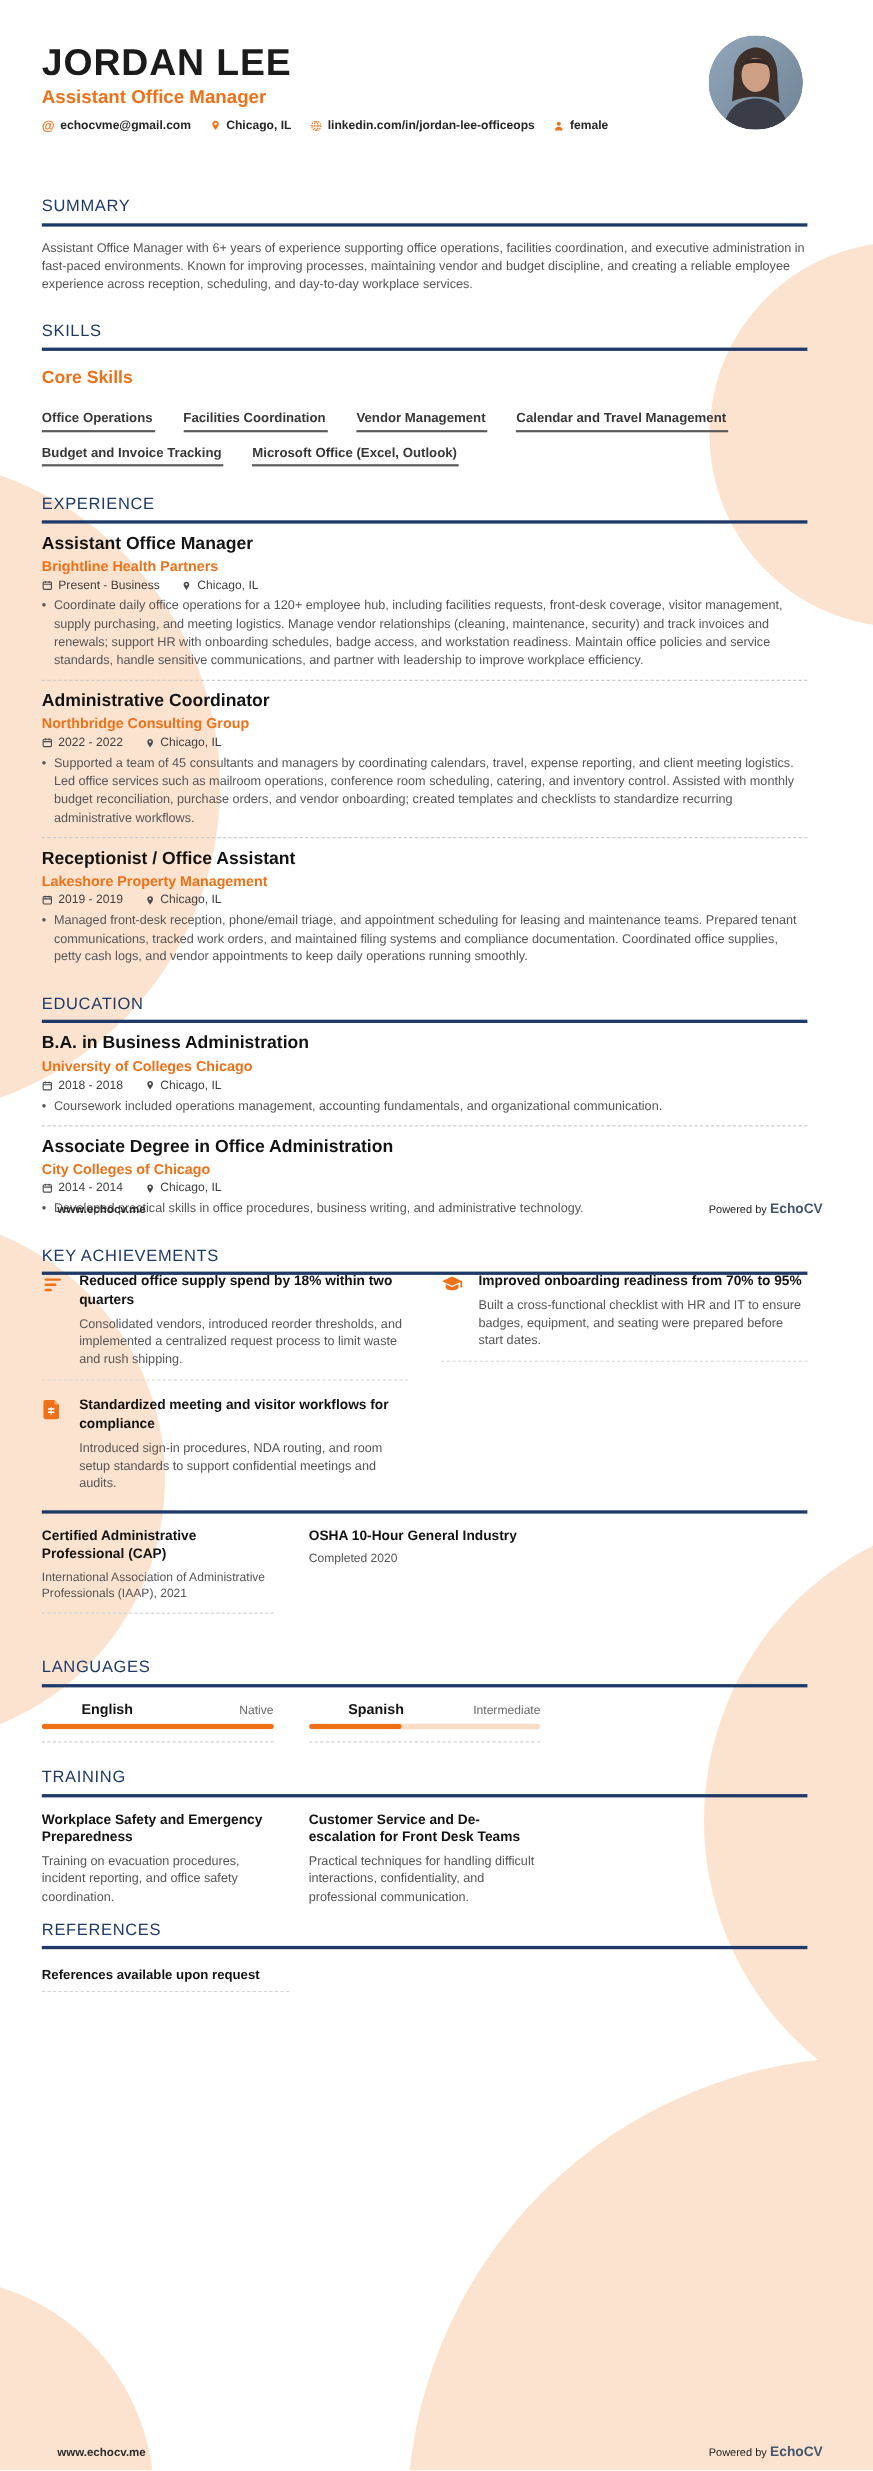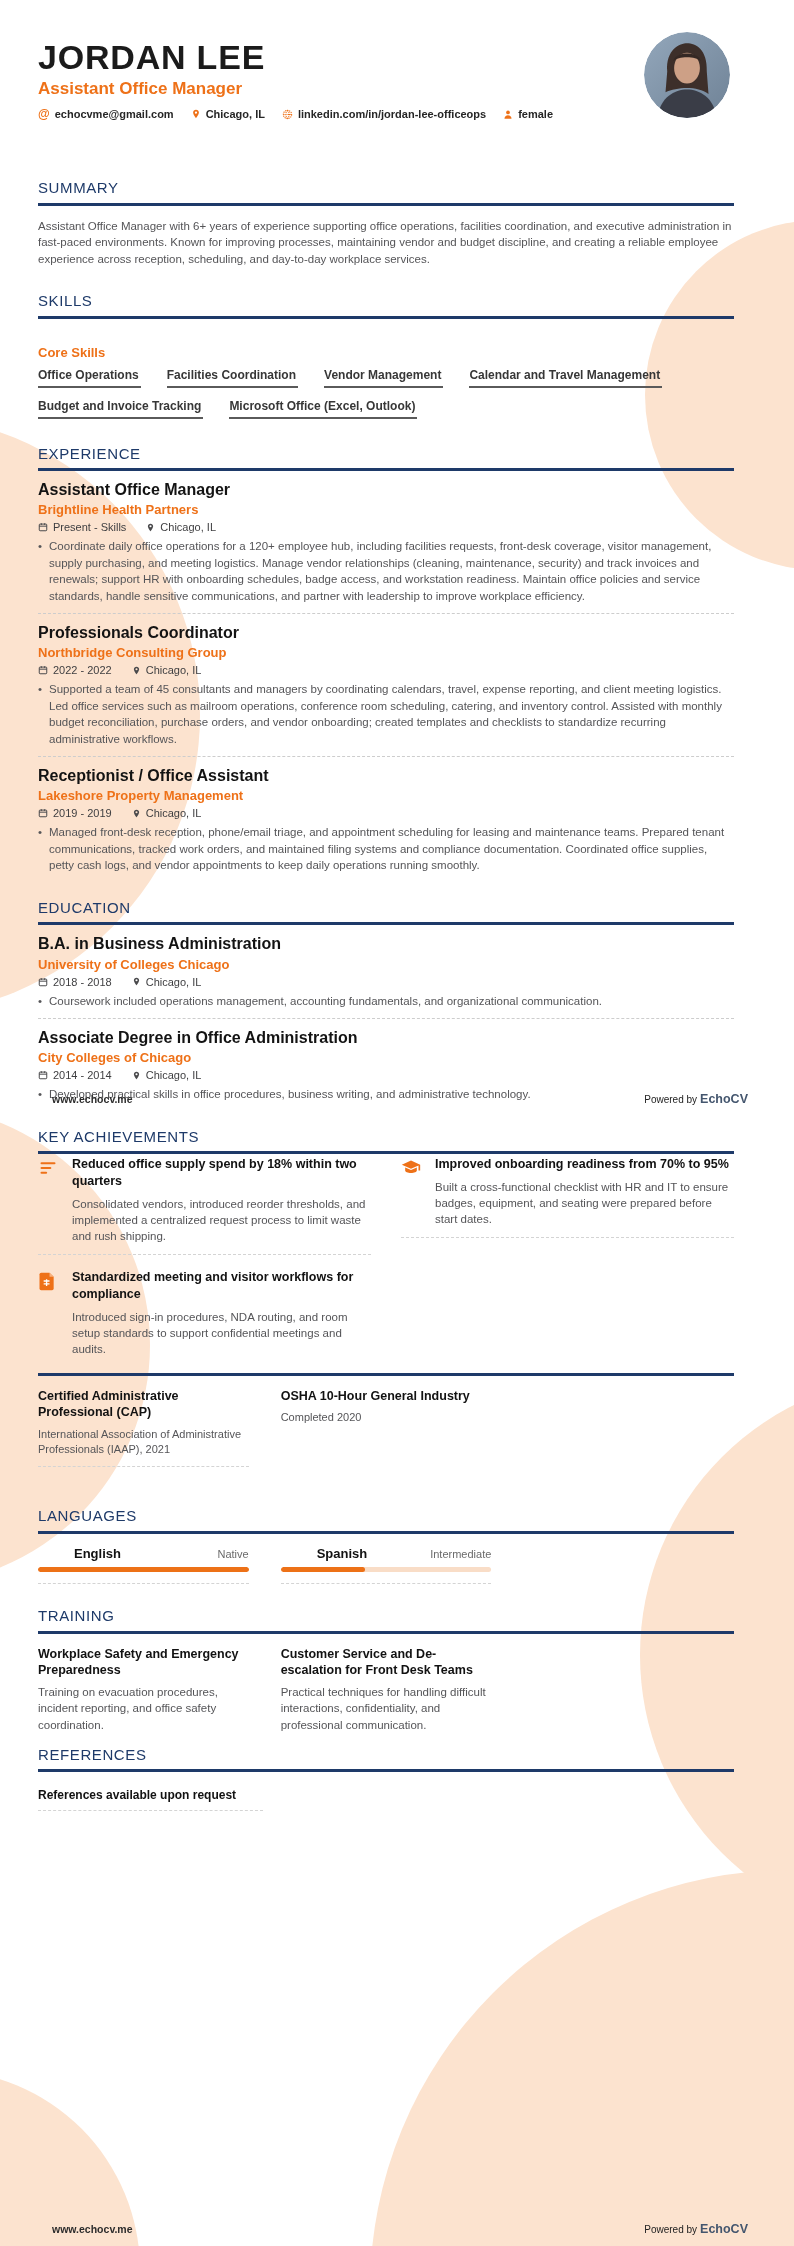--- a/index.html
+++ b/index.html
@@ -17,22 +17,22 @@
   .at-glyph{font-size:12px;font-weight:700;color:#ee7118;}
   .avatar{position:absolute;top:32px;right:64px;width:86px;height:86px;border-radius:50%;overflow:hidden;z-index:3;}
 
   
   .section-head{font-size:15px;font-weight:400;color:#1e3a69;letter-spacing:0.6px;line-height:1.25;}
   .section-rule{height:3px;background:#1e3a69;margin-top:5px;}
   .sec-summary{margin-top:58px;}
   .summary-text{margin-top:12px;font-size:11.5px;line-height:1.45;color:#555558;}
 
   .sec-skills{margin-top:24px;}
-  .skills-group{margin-top:26px;font-size:13px;font-weight:700;color:#ee7118;}
-  .skills-list{margin-top:8px;display:flex;flex-wrap:wrap;column-gap:26px;row-gap:11px;}
+  .skills-group{margin-top:16px;font-size:16px;font-weight:700;color:#ee7118;}
+  .skills-list{margin-top:20px;display:flex;flex-wrap:wrap;column-gap:26px;row-gap:11px;}
   .skill{font-size:12px;font-weight:700;color:#373737;padding:0 2px 4px 0;border-bottom:2px solid #5a5a5a;}
 
   .sec-exp{margin-top:26px;}
   .entry{margin-top:9px;}
   .entry-title{font-size:16px;font-weight:800;color:#131313;line-height:1.2;}
   .entry-org{margin-top:3px;font-size:13px;font-weight:700;color:#ee7118;}
   .entry-meta{margin-top:4px;display:flex;align-items:center;gap:20px;font-size:11px;color:#3e3e40;}
   .meta-part{display:flex;align-items:center;gap:5px;}
   .meta-part .micon{display:inline-flex;color:#4a4a4c;}
   .entry-bullet{margin-top:5px;display:flex;gap:7px;font-size:11.5px;line-height:1.43;color:#555558;}
@@ -179,40 +179,40 @@
         <div class="entry-title">Assistant Office Manager</div>
         <div class="entry-org">Brightline Health Partners</div>
         <div class="entry-meta">
           <span class="meta-part">
             <span class="micon">
                 <svg width="10" height="10" viewBox="0 0 24 24" fill="none" stroke="#4a4a4c" stroke-width="2.4">
                   <rect x="3" y="5" width="18" height="16" rx="2"></rect>
                   <path d="M3 10h18M8 3v4M16 3v4"></path>
                 </svg>
               </span>
-            <span>Present - Skills</span>
+            <span>Present - Business</span>
           </span>
           <span class="meta-part">
             <span class="micon">
                 <svg width="9" height="11" viewBox="0 0 24 24" fill="#4a4a4c">
                   <path d="M12 2C8.1 2 5 5.1 5 8.6 5 13.9 12 22 12 22s7-8.1 7-13.4C19 5.1 15.9 2 12 2zm0 9.4a2.8 2.8 0 1 1 0-5.6 2.8 2.8 0 0 1 0 5.6z"></path>
                 </svg>
               </span>
             <span>Chicago, IL</span>
           </span>
         </div>
         <div class="entry-bullet">
             <span class="dot">•</span>
             <span>Coordinate daily office operations for a 120+ employee hub, including facilities requests, front-desk coverage, visitor management, supply purchasing, and meeting logistics. Manage vendor relationships (cleaning, maintenance, security) and track invoices and renewals; support HR with onboarding schedules, badge access, and workstation readiness. Maintain office policies and service standards, handle sensitive communications, and partner with leadership to improve workplace efficiency.</span>
           </div>
         <div class="entry-sep"></div>
       </div>
 
       <div class="entry">
-        <div class="entry-title">Professionals Coordinator</div>
+        <div class="entry-title">Administrative Coordinator</div>
         <div class="entry-org">Northbridge Consulting Group</div>
         <div class="entry-meta">
           <span class="meta-part">
             <span class="micon">
                 <svg width="10" height="10" viewBox="0 0 24 24" fill="none" stroke="#4a4a4c" stroke-width="2.4">
                   <rect x="3" y="5" width="18" height="16" rx="2"></rect>
                   <path d="M3 10h18M8 3v4M16 3v4"></path>
                 </svg>
               </span>
             <span>2022 - 2022</span>

